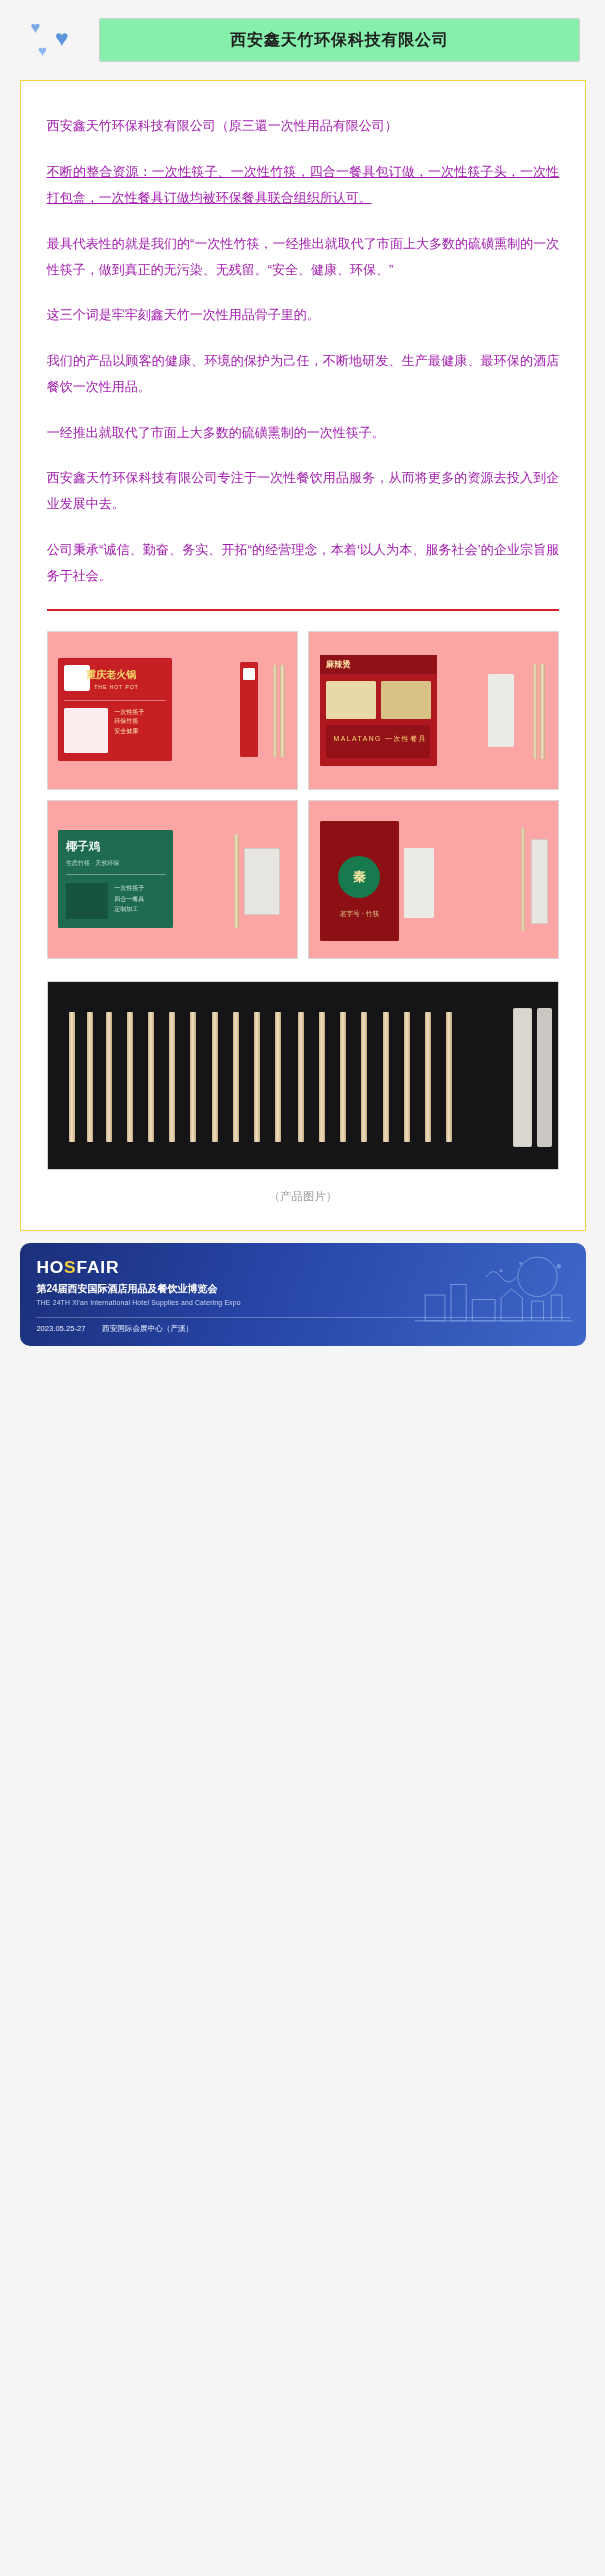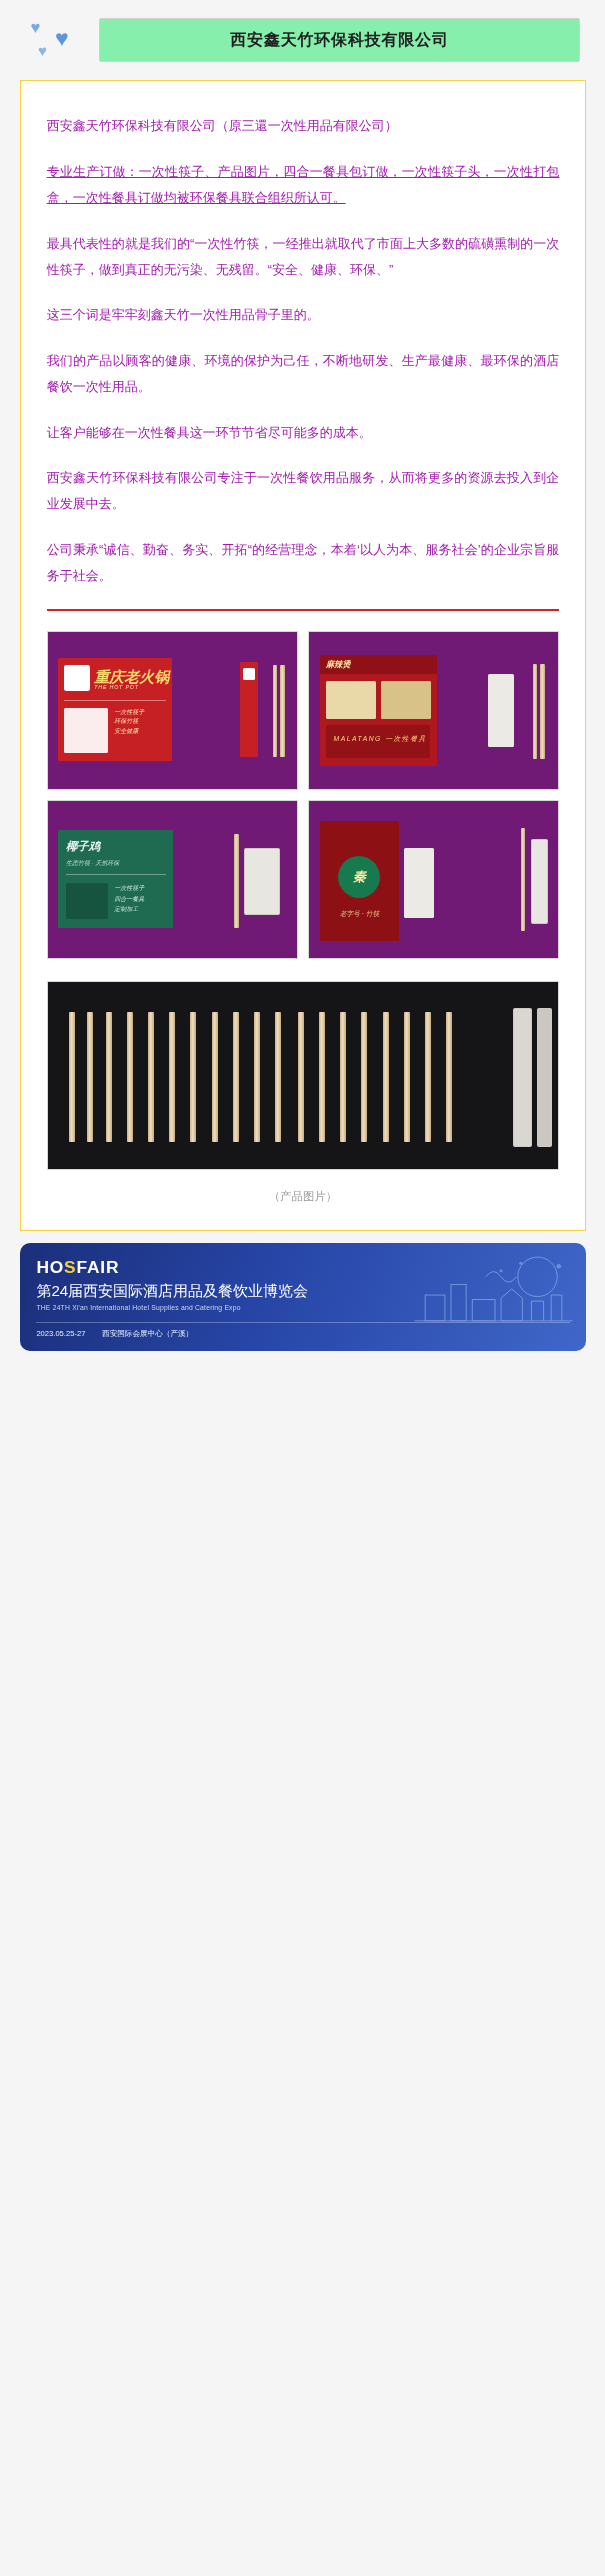--- a/index.html
+++ b/index.html
@@ -92,26 +92,25 @@
     width: 100%;
   }
 
   
   .gallery {
     display: grid;
     grid-template-columns: 1fr 1fr;
     gap: 10.6px;
   }
   .photo {
-    background: #701a75;
+    background: #fca5a5;
     border: 0.8px solid #d8d8d8;
     height: 159px;
     position: relative;
     overflow: hidden;
-    font-style: italic;
   }
   .photo-wide {
     grid-column: 1 / span 2;
     height: 189px;
     background: #151517;
     border: 0.8px solid #d8d8d8;
     position: relative;
     overflow: hidden;
     margin-top: 10.6px;
   }
@@ -158,22 +157,22 @@
   }
   .footer .logo {
     font-size: 17.4px;
     font-weight: bold;
     color: #ffffff;
     letter-spacing: 0.8px;
   }
   .footer .logo .sp { color: #f4d03f; }
   .footer .line1 {
     color: #ffffff;
-    font-size: 15px;
-    font-weight: normal;
+    font-size: 10px;
+    font-weight: bold;
     margin-top: 4.5px;
   }
   .footer .line2 {
     color: #c9d8f5;
     font-size: 6.8px;
     margin-top: 3px;
     letter-spacing: 0.2px;
   }
   .footer .line3 {
     color: #e7eeff;
@@ -204,36 +203,36 @@
       <span class="heart h3">♥</span>
     </div>
     <div class="title-box">
       <div class="title">西安鑫天竹环保科技有限公司</div>
     </div>
   </div>
 
   <div class="card yellow-frame">
 
     <p class="para">西安鑫天竹环保科技有限公司（原三還一次性用品有限公司）</p>
-    <p class="para u">专业生产订做：一次性筷子、产品图片，四合一餐具包订做，一次性筷子头，一次性打包盒，一次性餐具订做均被环保餐具联合组织所认可。</p>
+    <p class="para u">不断的整合资源：一次性筷子、一次性竹筷，四合一餐具包订做，一次性筷子头，一次性打包盒，一次性餐具订做均被环保餐具联合组织所认可。</p>
     <p class="para">最具代表性的就是我们的“一次性竹筷，一经推出就取代了市面上大多数的硫磺熏制的一次性筷子，做到真正的无污染、无残留。“安全、健康、环保、”</p>
     <p class="para">这三个词是牢牢刻鑫天竹一次性用品骨子里的。</p>
     <p class="para">我们的产品以顾客的健康、环境的保护为己任，不断地研发、生产最健康、最环保的酒店餐饮一次性用品。</p>
-    <p class="para">让客户能够在一次性餐具这一环节节省尽可能多的成本。</p>
+    <p class="para">一经推出就取代了市面上大多数的硫磺熏制的一次性筷子。</p>
     <p class="para">西安鑫天竹环保科技有限公司专注于一次性餐饮用品服务，从而将更多的资源去投入到企业发展中去。</p>
     <p class="para">公司秉承“诚信、勤奋、务实、开拓“的经营理念，本着‘以人为本、服务社会’的企业宗旨服务于社会。</p>
 
     <div class="divider"></div>
 
     <div class="gallery">
 
       <div class="photo">
         <div class="sleeve" style="left:10.6px;top:26px;width:114px;height:103px;background:#c62025;transform:rotate(0deg);">
           <div style="position:absolute;left:6px;top:7.6px;width:26px;height:26px;background:#fff;border-radius:2.3px;"></div>
-          <div style="position:absolute;left:36px;top:10.6px;color:#f6d96a;font-size:15px;font-weight:bold;">重庆老火锅</div>
+          <div style="position:absolute;left:28px;top:10.6px;color:#f6d96a;font-size:10px;font-weight:bold;">重庆老火锅</div>
           <div style="position:absolute;left:36px;top:26px;color:#f3e1b0;font-size:5.3px;letter-spacing:0.8px;">THE HOT POT</div>
           <div style="position:absolute;left:6px;top:42px;right:6px;height:0.8px;background:rgba(255,255,255,.4);"></div>
           <div style="position:absolute;left:6px;top:50px;width:44px;height:45px;background:rgba(255,255,255,.92);border-radius:1.5px;"></div>
           <div style="position:absolute;left:56px;top:50px;color:#ffe9b0;font-size:6px;line-height:1.6;">一次性筷子<br>环保竹筷<br>安全健康</div>
         </div>
         <div class="sleeve" style="right:39px;top:30px;width:18px;height:95px;background:#c62025;">
           <div style="position:absolute;left:3px;top:6px;width:12px;height:12px;background:#fff;border-radius:1.5px;"></div>
         </div>
         <div class="stickpair" style="right:19.7px;top:33px;width:4.5px;height:92px;"></div>
         <div class="stickpair" style="right:12px;top:33px;width:4.5px;height:92px;"></div>

